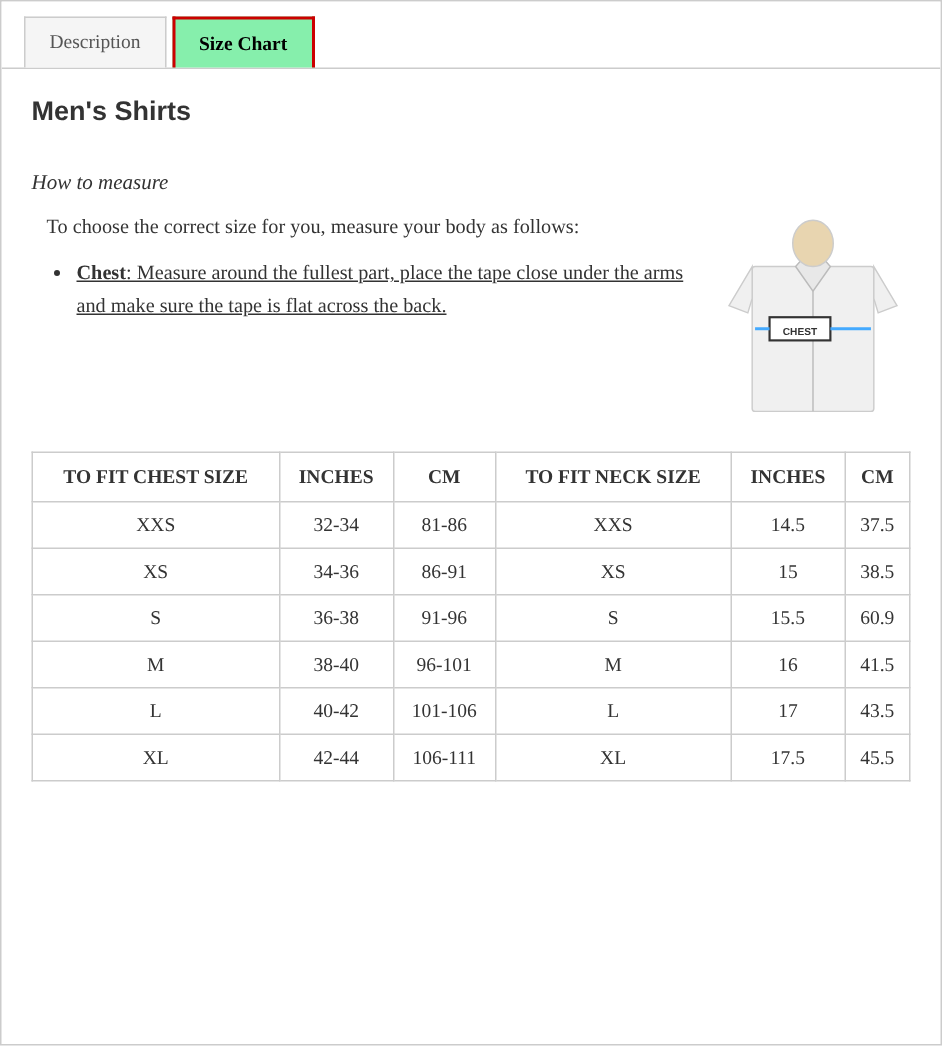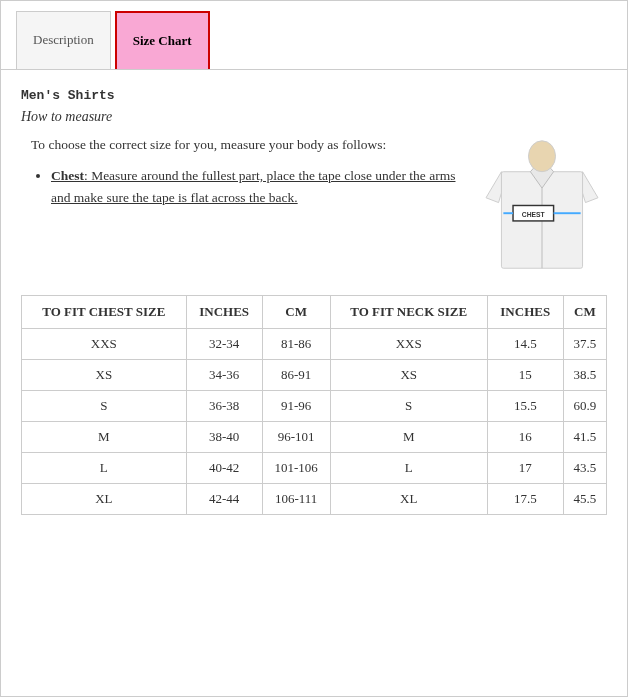--- a/index.html
+++ b/index.html
@@ -14,48 +14,48 @@
     }
 
     
     .tabs {
       display: flex;
       border-bottom: 1px solid #ccc;
       padding: 10px 15px 0 15px;
       background: #fff;
     }
     .tab {
-      padding: 20px 16px;
+      padding: 8px 16px;
       cursor: pointer;
       border: 1px solid #ccc;
       border-bottom: none;
       background: #f5f5f5;
       font-size: 13px;
       color: #555;
       margin-right: 4px;
     }
     .tab.active {
-      background: #f9a8d4;
+      background: #86efac;
       border: 2px solid #c00;
       border-bottom: none;
       color: #000;
       font-weight: bold;
       text-align: center;
     }
 
     
     .content {
       padding: 18px 20px 20px 20px;
     }
 
     .page-title {
-      font-size: 13px;
+      font-size: 18px;
       font-weight: bold;
-      margin-bottom: 6px;
-      font-family: Liberation Mono, monospace;
+      margin-bottom: 30px;
+      font-family: Liberation Sans, sans-serif;
     }
 
     .how-to-measure-label {
       font-size: 14px;
       font-style: italic;
       margin-bottom: 10px;
       color: #333;
     }
 
     .measure-section {

